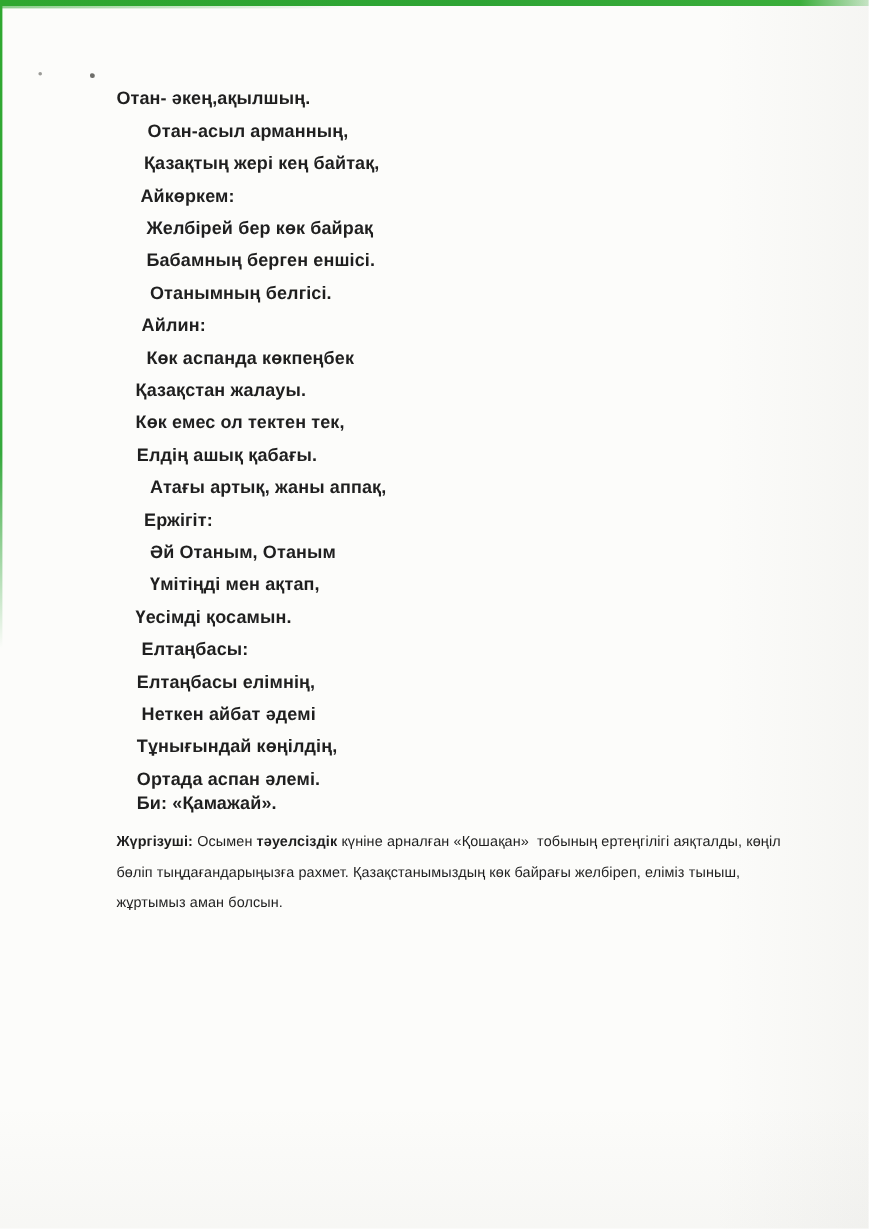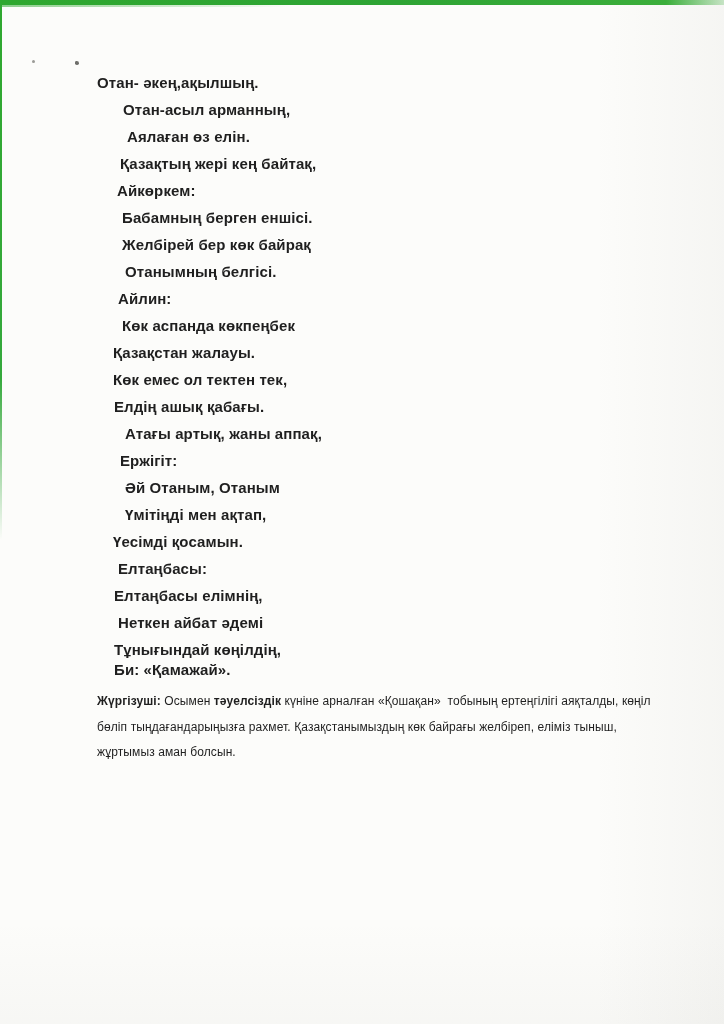--- a/index.html
+++ b/index.html
@@ -83,36 +83,36 @@
 
 <div class="page">
   <div class="edge-top"></div>
   <div class="edge-left"></div>
   <div class="speck speck-1"></div>
   <div class="speck speck-2"></div>
 
   <div class="content" id="lines-container">
       <div class="line" style="">Отан- әкең,ақылшың.</div>
       <div class="line" style="margin-left: 26px;">Отан-асыл арманның,</div>
-      <div class="line" style="margin-left: 30px;">Аялаған өз елін.</div>
       <div class="line" style="margin-left: 23px;">Қазақтың жері кең байтақ,</div>
       <div class="line bold" style="margin-left: 20px;">Айкөркем:</div>
+      <div class="line" style="margin-left: 25px;">Желбірей бер көк байрақ</div>
       <div class="line" style="margin-left: 25px;">Бабамның берген еншісі.</div>
-      <div class="line" style="margin-left: 25px;">Желбірей бер көк байрақ</div>
       <div class="line" style="margin-left: 28px;">Отанымның белгісі.</div>
       <div class="line bold" style="margin-left: 21px;">Айлин:</div>
       <div class="line" style="margin-left: 25px;">Көк аспанда көкпеңбек</div>
       <div class="line" style="margin-left: 16px;">Қазақстан жалауы.</div>
       <div class="line" style="margin-left: 16px;">Көк емес ол тектен тек,</div>
       <div class="line" style="margin-left: 17px;">Елдің ашық қабағы.</div>
       <div class="line" style="margin-left: 28px;">Атағы артық, жаны аппақ,</div>
       <div class="line bold" style="margin-left: 23px;">Ержігіт:</div>
       <div class="line" style="margin-left: 28px;">Әй Отаным, Отаным</div>
       <div class="line" style="margin-left: 28px;">Үмітіңді мен ақтап,</div>
       <div class="line" style="margin-left: 16px;">Үесімді қосамын.</div>
       <div class="line bold" style="margin-left: 21px;">Елтаңбасы:</div>
       <div class="line" style="margin-left: 17px;">Елтаңбасы елімнің,</div>
       <div class="line" style="margin-left: 21px;">Неткен айбат әдемі</div>
       <div class="line" style="margin-left: 17px;">Тұнығындай көңілдің,</div>
+      <div class="line" style="margin-left: 17px;">Ортада аспан әлемі.</div>
       <div class="line tight" style="margin-left: 17px;">Би: «Қамажай».</div>
       <p class="closing"><b>Жүргізуші:</b><span> Осымен </span><b>тәуелсіздік</b><span> күніне арналған «Қошақан»  тобының ертеңгілігі аяқталды, көңіл бөліп тыңдағандарыңызға рахмет. Қазақстанымыздың көк байрағы желбіреп, еліміз тыныш, жұртымыз аман болсын.</span></p>
     </div>
 </div>
 
 </body></html>

